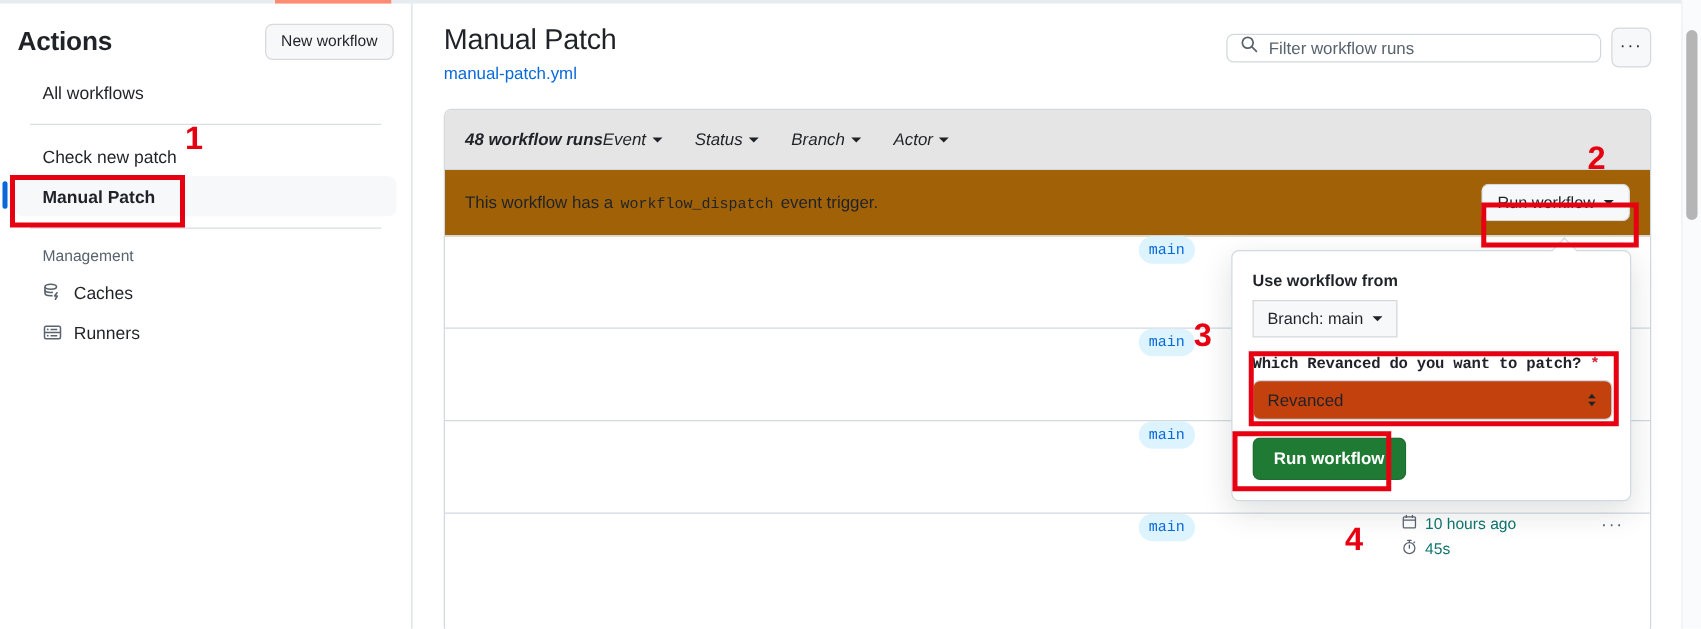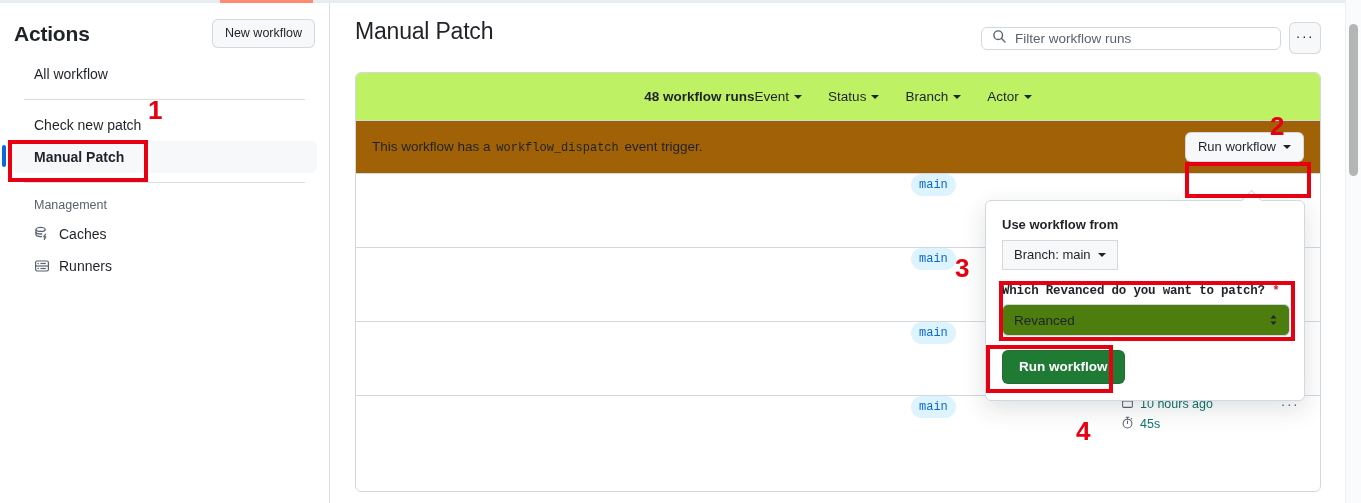--- a/index.html
+++ b/index.html
@@ -140,25 +140,26 @@
   
   .runs-panel {
     margin: 18px 24px 0 24px;
     border: 1px solid #d1d9e0;
     border-radius: 6px;
     overflow: hidden;
     background: #ffffff;
     height: 420px;
   }
   .runs-header {
-    display: flex; align-items: center; justify-content: center;
-    background: #bef264;
+    display: flex; align-items: center; justify-content: flex-start;
+    background: #e5e5e5;
     border-bottom: 1px solid #d1d9e0;
     padding: 0 16px;
     height: 48px;
+    font-style: italic;
   }
   .runs-count { font-size: 13.5px; font-weight: 600; color: #1f2328; }
   .runs-filters { display: flex; align-items: center; gap: 26px; }
   .filter-link {
     font-size: 13.5px; color: #1f2328; cursor: pointer;
     display: flex; align-items: center; gap: 5px;
   }
   .caret {
     width: 0; height: 0;
     border-left: 4px solid transparent;
@@ -265,21 +266,21 @@
     font-size: 12.5px; font-weight: 700; color: #1f2328;
     margin-top: 14px; margin-bottom: 6px;
     letter-spacing: -0.2px;
   }
   .required-star { color: #cf222e; font-weight: 700; }
   .form-select {
     position: relative;
     width: 288px; height: 32px;
     border: 1px solid #d1d9e0;
     border-radius: 6px;
-    background: #4d7c0f;
+    background: #c2410c;
     display: flex; align-items: center;
     padding: 0 11px;
     font-size: 13.5px; color: #1f2328;
     cursor: pointer;
   }
   .select-arrows {
     position: absolute; right: 10px; top: 50%;
     transform: translateY(-50%);
     display: flex; flex-direction: column; gap: 2px;
     color: #1f2328;
@@ -344,21 +345,21 @@
   </div>
 
   <div class="sidebar">
     <div class="sidebar-head">
       <div class="sidebar-title">Actions</div>
       <button class="new-workflow-btn">New workflow</button>
     </div>
 
     <div class="nav-list">
       <div class="nav-item indent">
-        <span>All workflow</span>
+        <span>All workflows</span>
       </div>
 
       <div class="nav-sep"></div>
 
       <div class="nav-item indent">
         <span>Check new patch</span>
       </div>
 
       <div class="nav-item indent selected">
         <span>Manual Patch</span>
@@ -394,20 +395,21 @@
         <span>Runners</span>
       </div>
     </div>
   </div>
 
   <div class="main">
 
     <div class="main-head">
       <div>
         <div class="page-title">Manual Patch</div>
+        <div class="page-subtitle">manual-patch.yml</div>
       </div>
 
       <div class="head-right">
         <div class="filter-box">
           <span>
             <svg width="15" height="15" viewBox="0 0 16 16" fill="none" stroke="#59636e" stroke-width="1.5">
               <circle cx="6.6" cy="6.6" r="4.6"></circle>
               <line x1="10.2" y1="10.2" x2="14" y2="14" stroke-linecap="round"></line>
             </svg>
           </span>

